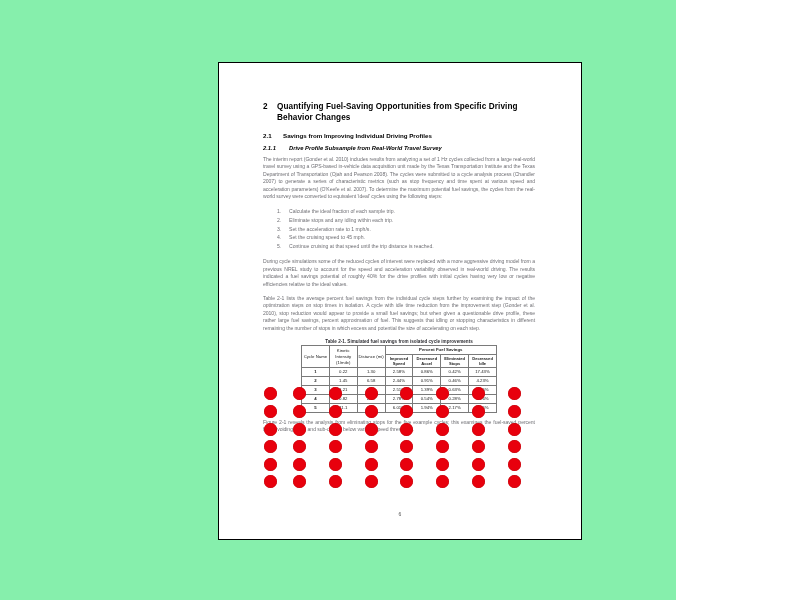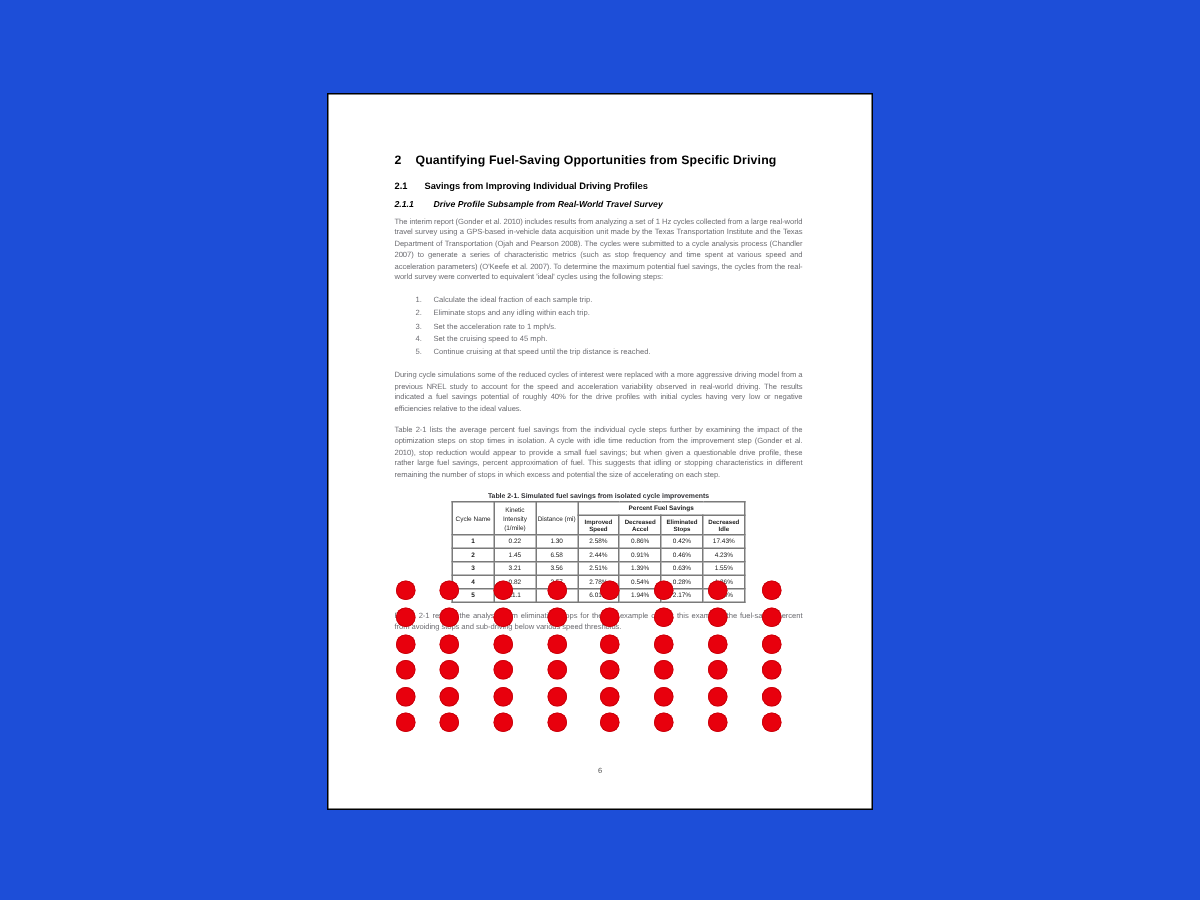--- a/index.html
+++ b/index.html
@@ -6,23 +6,23 @@
     margin: 0;
     padding: 0;
     background: #ffffff;
     width: 800px;
     height: 600px;
     overflow: hidden;
     font-family: "Liberation Sans", sans-serif;
   }
   #viewer {
     position: relative;
-    width: 800px;
+    width: 676px;
     height: 600px;
-    background: #1d4ed8;
+    background: #86efac;
   }
   
   .page {
     position: absolute;
     left: 218px;
     top: 62px;
     width: 364px;
     height: 478px;
     background: #ffffff;
     border: 1px solid #000000;
@@ -145,20 +145,21 @@
 </style>
 </head>
 <body>
 
 <div id="viewer">
   <div class="page">
     <div class="page-inner">
 
       <div class="h1">
         <span class="num">2</span><span>Quantifying Fuel-Saving Opportunities from Specific Driving</span>
+        <span class="l2">Behavior Changes</span>
       </div>
 
       <div class="h2">
         <span class="num">2.1</span><span>Savings from Improving Individual Driving Profiles</span>
       </div>
 
       <div class="h3">
         <span class="num">2.1.1</span><span>Drive Profile Subsample from Real-World Travel Survey</span>
       </div>
 

